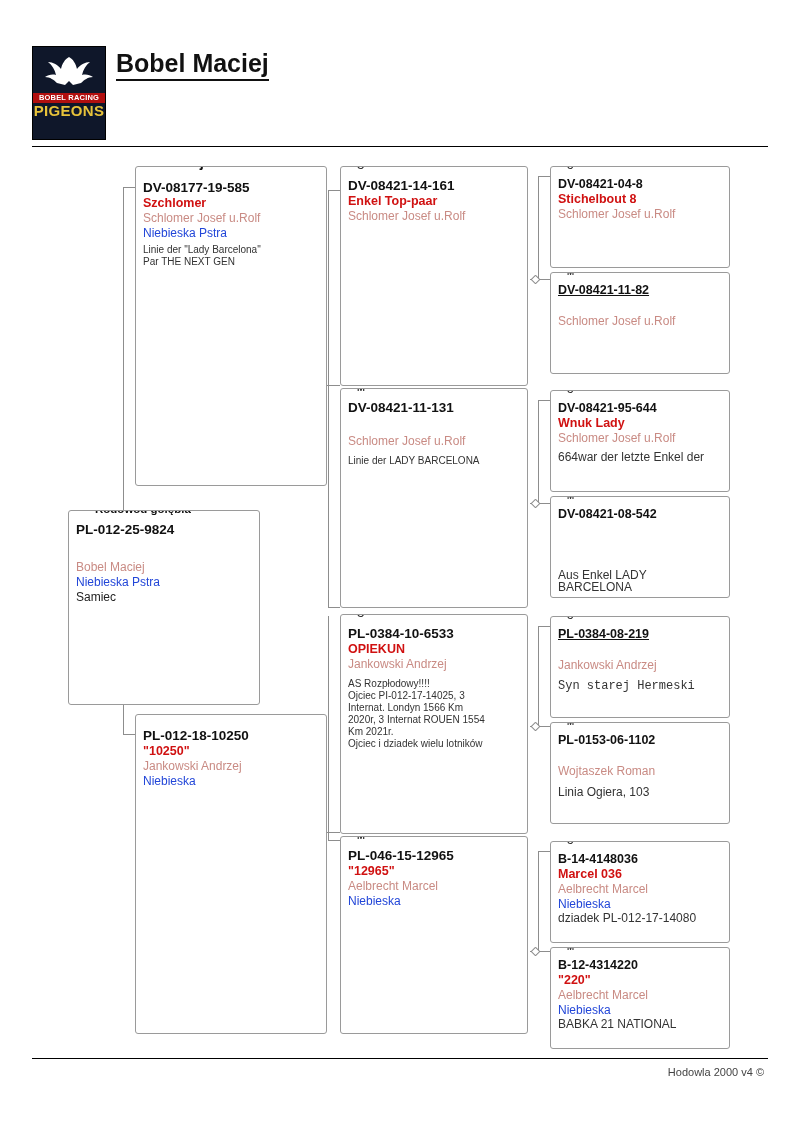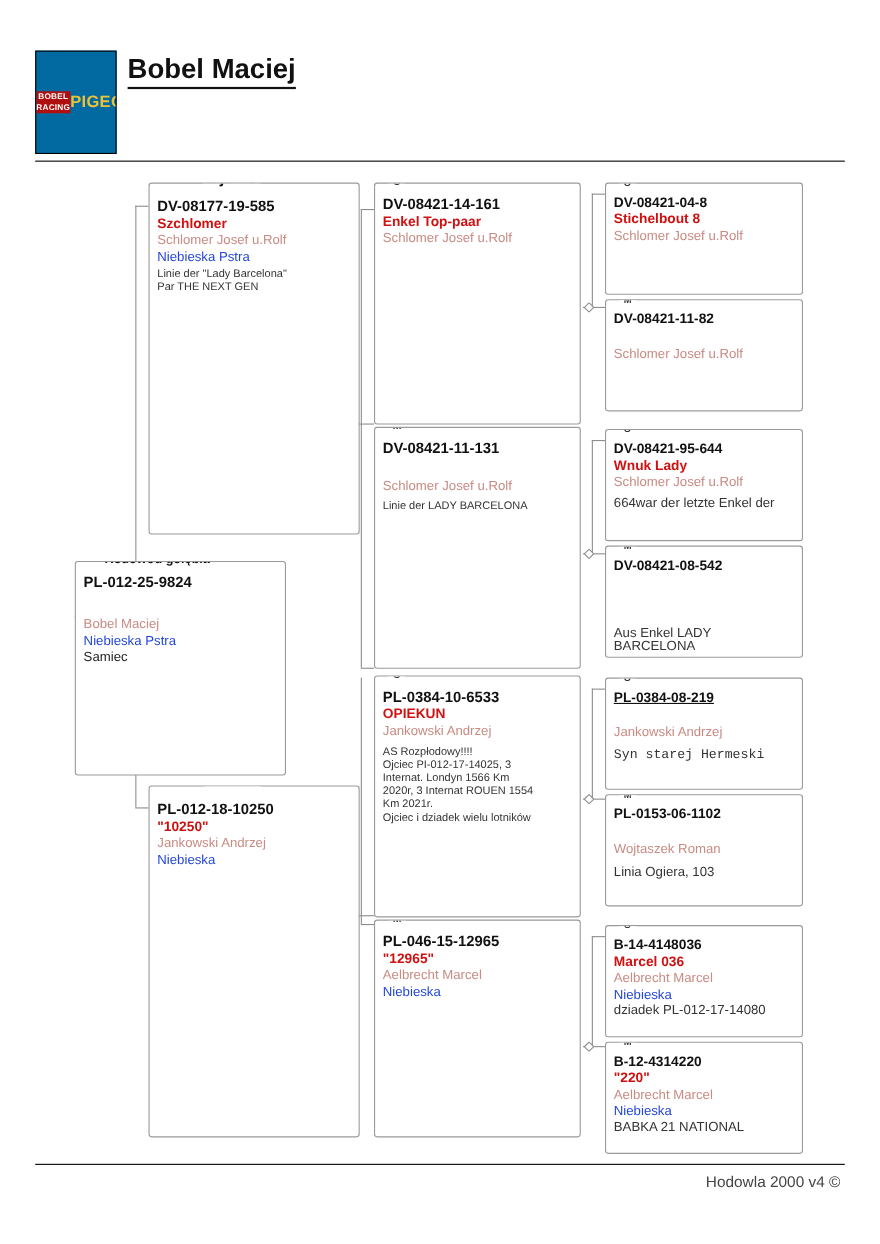--- a/index.html
+++ b/index.html
@@ -12,22 +12,22 @@
   }
   .page{position:absolute;left:0;top:0;width:800px;height:1131px;}
 
   
   .header{
     position:absolute;left:32px;top:46px;width:736px;height:100px;
     border-bottom:1px solid #000;
   }
   .logo{
     position:absolute;left:0;top:0;width:72px;height:92px;
-    background:#0369a1;border:1px solid #000;
-    display:flex;flex-direction:row;align-items:center;justify-content:flex-start;
+    background:#0f172a;border:1px solid #000;
+    display:flex;flex-direction:column;align-items:center;justify-content:flex-start;
     overflow:hidden;
   }
   .logo .bird{margin-top:4px;}
   .logo .l1{
     color:#ffffff;background:#b10f0f;font-size:7.5px;font-weight:bold;
     letter-spacing:.2px;width:100%;text-align:center;line-height:10px;
   }
   .logo .l2{
     color:#e8c33a;font-size:15px;font-weight:bold;line-height:16px;
     width:100%;text-align:center;letter-spacing:.3px;
@@ -40,21 +40,21 @@
   }
   .owner-lines{
     position:absolute;left:86px;top:48px;font-size:12.5px;color:#222;line-height:15px;
   }
 
   
   .footer-rule{
     position:absolute;left:32px;top:1058px;width:736px;border-top:1px solid #000;
   }
   .footer-text{
-    position:absolute;right:36px;top:1066px;font-size:14px;color:#444;
+    position:absolute;right:36px;top:1066px;font-size:11px;color:#444;
   }
 
   
   .box{
     position:absolute;
     border:1px solid #9a9a9a;
     border-radius:3px;
     background:#fff;
     box-sizing:border-box;
     padding:5px 7px 4px 7px;
@@ -213,21 +213,21 @@
 
   <div class="box" style="left:550px;top:166px;width:180px;height:102px;">
     <div class="legend" style="left:12px;font-size:8.5px;">O</div>
     <div class="ring sm" style="margin-top:4px;">DV-08421-04-8</div>
     <div class="name">Stichelbout 8</div>
     <div class="breeder">Schlomer Josef u.Rolf</div>
   </div>
 
   <div class="box" style="left:550px;top:272px;width:180px;height:102px;">
     <div class="legend" style="left:12px;font-size:8.5px;">M</div>
-    <div class="ring sm" style="margin-top:4px;">DV-08421-11-82</div>
+    <div class="ring sm" style="margin-top:4px;text-decoration:underline;">DV-08421-11-82</div>
     <div style="height:16px;"></div>
     <div class="breeder">Schlomer Josef u.Rolf</div>
   </div>
 
   <div class="box" style="left:550px;top:390px;width:180px;height:102px;">
     <div class="legend" style="left:12px;font-size:8.5px;">O</div>
     <div class="ring sm" style="margin-top:4px;">DV-08421-95-644</div>
     <div class="name">Wnuk Lady</div>
     <div class="breeder">Schlomer Josef u.Rolf</div>
     <div class="note sm" style="margin-top:6px;">664war der letzte Enkel der</div>

